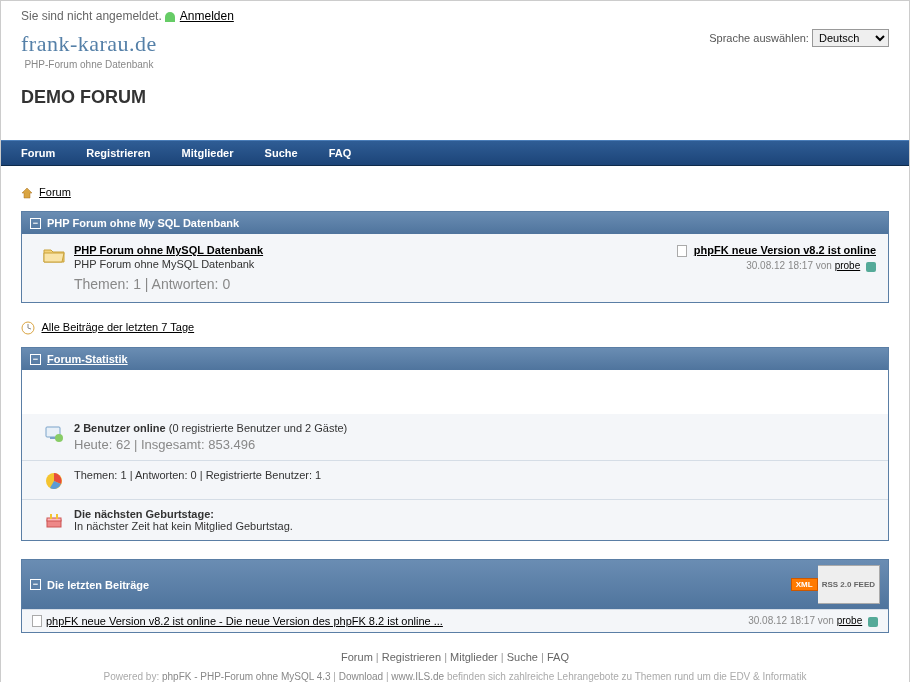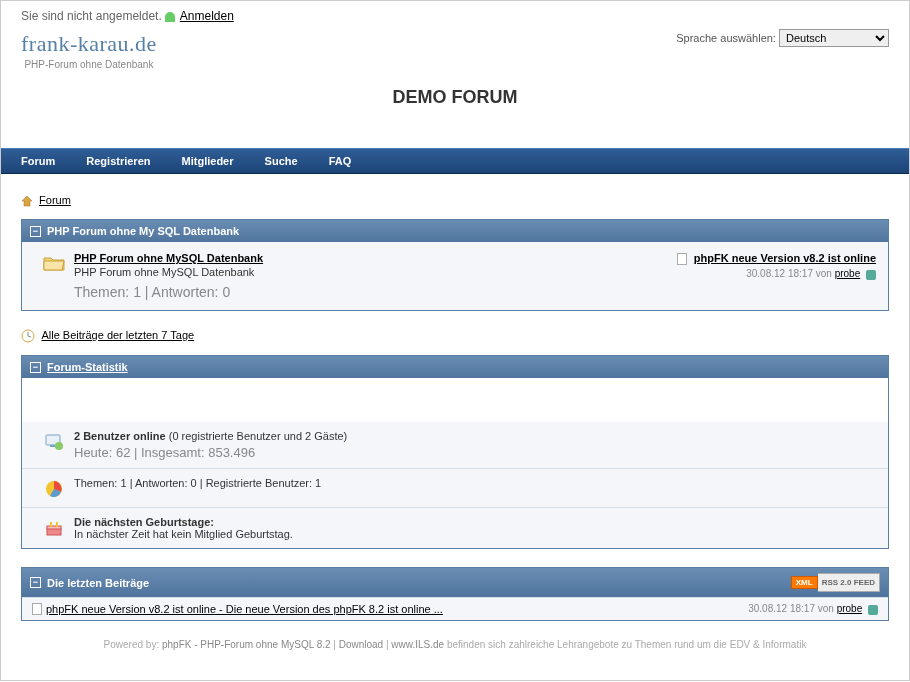--- a/index.html
+++ b/index.html
@@ -4,27 +4,27 @@
 <style>
 * { box-sizing: border-box; margin: 0; padding: 0; }
 body { font-family: Verdana, Arial, sans-serif; font-size: 11px; background: #fff; color: #333; }
 .container { width: 910px; margin: 0 auto; border: 1px solid #ccc; padding: 0; background: #fff; }
 .inner { padding: 10px 20px 20px; }
 
 .header { position: relative; min-height: 110px; padding-top: 8px; }
 .header-top { font-size: 12px; color: #666; margin-bottom: 6px; }
 .header-top a { color: #000; text-decoration: underline; }
 .lang-row { text-align: right; font-size: 11px; color: #555; }
-.lang-select { border: 1px solid #999; font-size: 11px; padding: 1px 2px; width: 110px; }
+.lang-select { border: 1px solid #999; font-size: 11px; padding: 1px 2px; width: 77px; }
 
 .logo { position: absolute; left: 20px; top: 30px; text-align: center; }
 .logo-title { font-family: 'Comic Sans MS', cursive; font-size: 22px; color: #5580a8; letter-spacing: 0.5px; }
 .logo-sub { font-size: 10px; color: #888; margin-top: 2px; }
 
-.demo-title { text-align: center; font-size: 18px; font-weight: bold; color: #333; margin-top: 40px; margin-bottom: 20px; }
+.demo-title { font-size: 18px; font-weight: bold; color: #333; margin-top: 40px; margin-bottom: 12px; }
 
 .navbar { background: linear-gradient(#2f5d95, #1c4478); border-top: 1px solid #4a7db8; border-bottom: 1px solid #0e2a4a; padding: 6px 20px; }
 .navbar a { color: #fff; font-weight: bold; font-size: 11px; text-decoration: none; margin-right: 28px; }
 
 .content { padding: 20px; }
 
 .bc-row { margin-bottom: 12px; }
 .bc-link { color: #000; text-decoration: underline; font-size: 11px; }
 
 .panel { border: 1px solid #5a7ea5; margin-bottom: 18px; background: #fff; }
@@ -47,21 +47,21 @@
 .stat-row { display: flex; align-items: flex-start; padding: 8px 12px; border-top: 1px solid #d5dde6; background: #f4f6f9; }
 .stat-row:first-child { border-top: none; margin-top: 44px; }
 .stat-text { flex: 1; font-size: 11px; }
 .stat-sub { font-size: 13px; color: #888; margin-top: 3px; }
 
 .recent-row { display: flex; padding: 5px 10px; background: #f4f6f9; border-top: 1px solid #d5dde6; font-size: 11px; }
 .recent-row a { color: #000; text-decoration: underline; }
 .recent-meta { font-size: 10px; color: #888; }
 
 .rss-badge { display: inline-block; background: #ff7a00; color: #fff; font-size: 8px; font-weight: bold; padding: 1px 4px; border: 1px solid #cc5800; }
-.rss-feed { display: inline-block; background: #eee; color: #666; font-size: 8px; padding: 4px 4px; border: 1px solid #aaa; border-left: none; }
+.rss-feed { display: inline-block; background: #eee; color: #666; font-size: 8px; padding: 14px 4px; border: 1px solid #aaa; border-left: none; }
 
 .folder-icon { width: 22px; height: 18px; }
 .home-icon { display: inline-block; width: 12px; height: 12px; vertical-align: middle; margin-right: 3px; }
 .clock-icon { display: inline-block; width: 14px; height: 14px; vertical-align: middle; margin-right: 4px; }
 
 .footer-nav { text-align: center; font-size: 11px; color: #999; margin: 15px 0 8px; }
 .footer-nav a { color: #666; text-decoration: none; }
 .footer-credits { text-align: center; font-size: 10px; color: #aaa; margin-bottom: 10px; }
 .footer-credits a { color: #888; text-decoration: none; }
 
@@ -209,17 +209,24 @@
         <div style="flex:1">
           <a href="#">phpFK neue Version v8.2 ist online - Die neue Version des phpFK 8.2 ist online ...</a>
         </div>
         <div class="recent-meta">
           <span>30.08.12 18:17 von </span><a href="#">probe</a>
           <span class="goto-icon"></span>
         </div>
       </div>
     </div>
 
+    <div class="footer-nav">
+      <a href="#">Forum</a> |
+      <a href="#">Registrieren</a> |
+      <a href="#">Mitglieder</a> |
+      <a href="#">Suche</a> |
+      <a href="#">FAQ</a>
+    </div>
     <div class="footer-credits">
-      <span>Powered by: </span><a href="#">phpFK - PHP-Forum ohne MySQL 8.2</a> | <a href="#">Download</a> | <a href="#">www.ILS.de</a><span> befinden sich zahlreiche Lehrangebote zu Themen rund um die EDV &amp; Informatik</span>
+      <span>Powered by: </span><a href="#">phpFK - PHP-Forum ohne MySQL 4.3</a> | <a href="#">Download</a> | <a href="#">www.ILS.de</a><span> befinden sich zahlreiche Lehrangebote zu Themen rund um die EDV &amp; Informatik</span>
     </div>
   </div>
 </div>
 
 </body></html>

